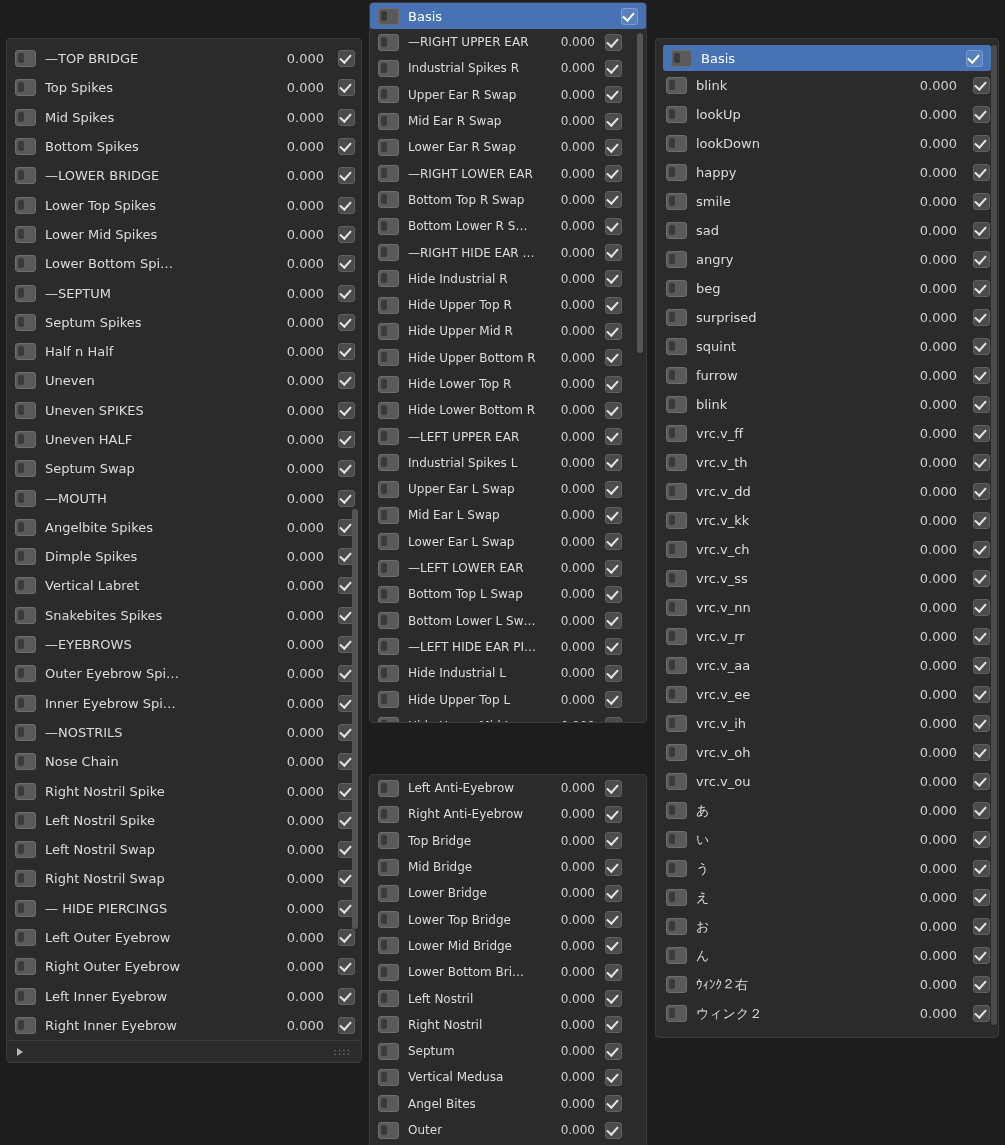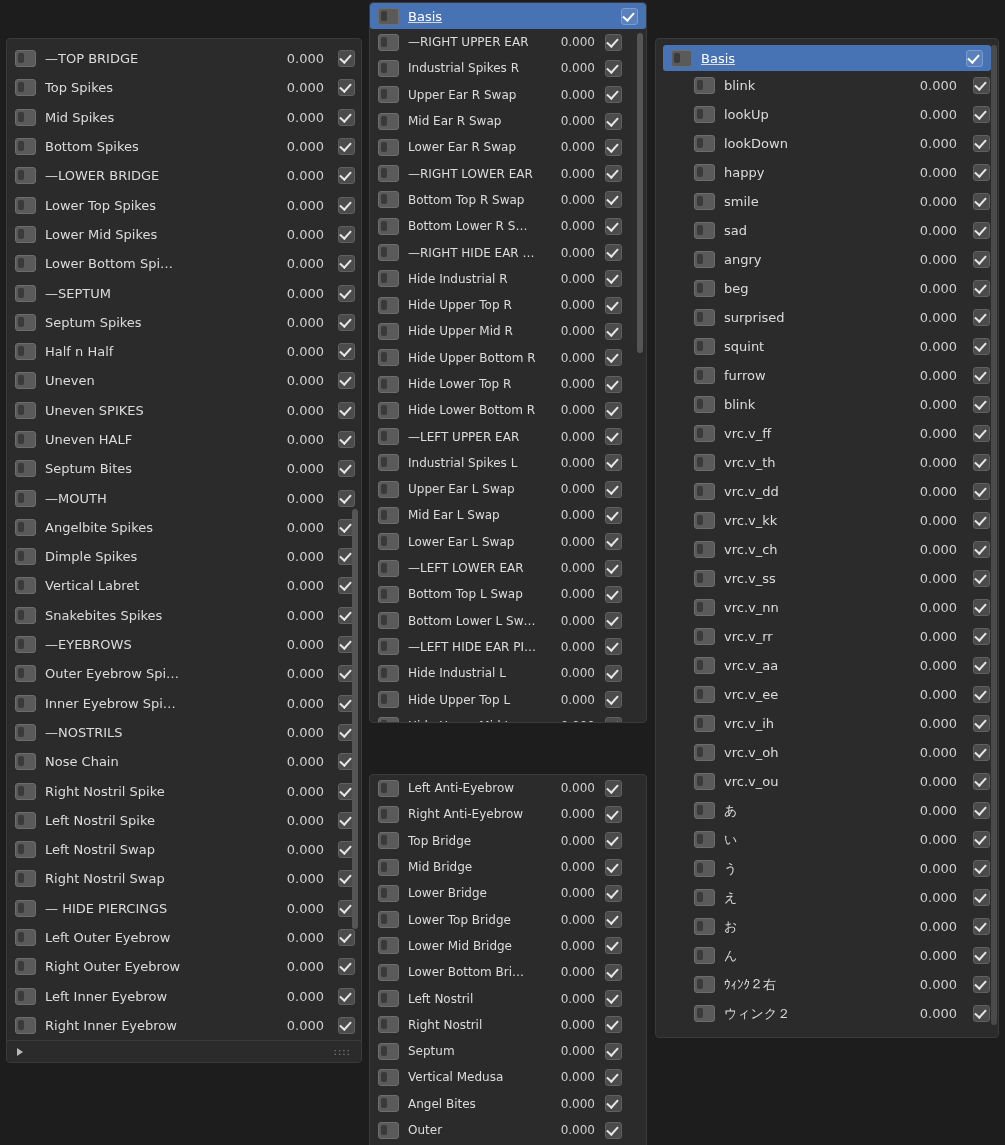--- a/index.html
+++ b/index.html
@@ -118,32 +118,31 @@
   #panel-mid-top{left:369px;top:2px;width:278px;height:721px;}
   #panel-mid-top .list{width:100%;height:100%;}
   #panel-mid-bot{left:369px;top:774px;width:278px;height:412px;}
   #panel-mid-bot .list{width:100%;height:100%;}
   #panel-mid-top .row,#panel-mid-bot .row{height:26.3px;font-size:12px;padding:0 24px 0 8px;}
   #panel-mid-top .row .val,#panel-mid-bot .row .val{width:58px;margin-right:10px;}
 
   
   #panel-right{left:655px;top:38px;width:344px;height:1000px;}
   #panel-right .list{width:100%;height:100%;background:#2b2b2b;}
-  #panel-right .row{height:29.0px;padding:0 8px 0 10px;margin-left:28px;}
+  #panel-right .row{height:29.0px;padding:0 8px 0 10px;}
   #panel-right .row .val{width:64px;margin-right:16px;}
   #panel-right .hdr{margin:6px 7px 0 7px;}
 
   .hdr-row{
     display:flex;align-items:center;
     height:26px;
     background:#4772b3;
     border-radius:3px;
     padding:0 8px;
     box-sizing:border-box;
-    text-decoration:underline;
   }
   .hdr-row .ic{
     width:19px;height:15px;border-radius:3px;
     background:#5a5a5a;border:1px solid #6d6d6d;
     margin-right:9px;position:relative;flex:0 0 auto;
   }
   .hdr-row .ic::after{
     content:"";position:absolute;left:2px;top:2px;
     width:6px;height:10px;border-radius:2px;background:#3a3a3a;
   }
@@ -242,21 +241,21 @@
           <span class="chk"></span>
         </div>
         <div class="row">
           <span class="ic"></span>
           <span class="nm">Uneven HALF</span>
           <span class="val">0.000</span>
           <span class="chk"></span>
         </div>
         <div class="row">
           <span class="ic"></span>
-          <span class="nm">Septum Bites</span>
+          <span class="nm">Septum Swap</span>
           <span class="val">0.000</span>
           <span class="chk"></span>
         </div>
         <div class="row">
           <span class="ic"></span>
           <span class="nm">—MOUTH</span>
           <span class="val">0.000</span>
           <span class="chk"></span>
         </div>
         <div class="row">

